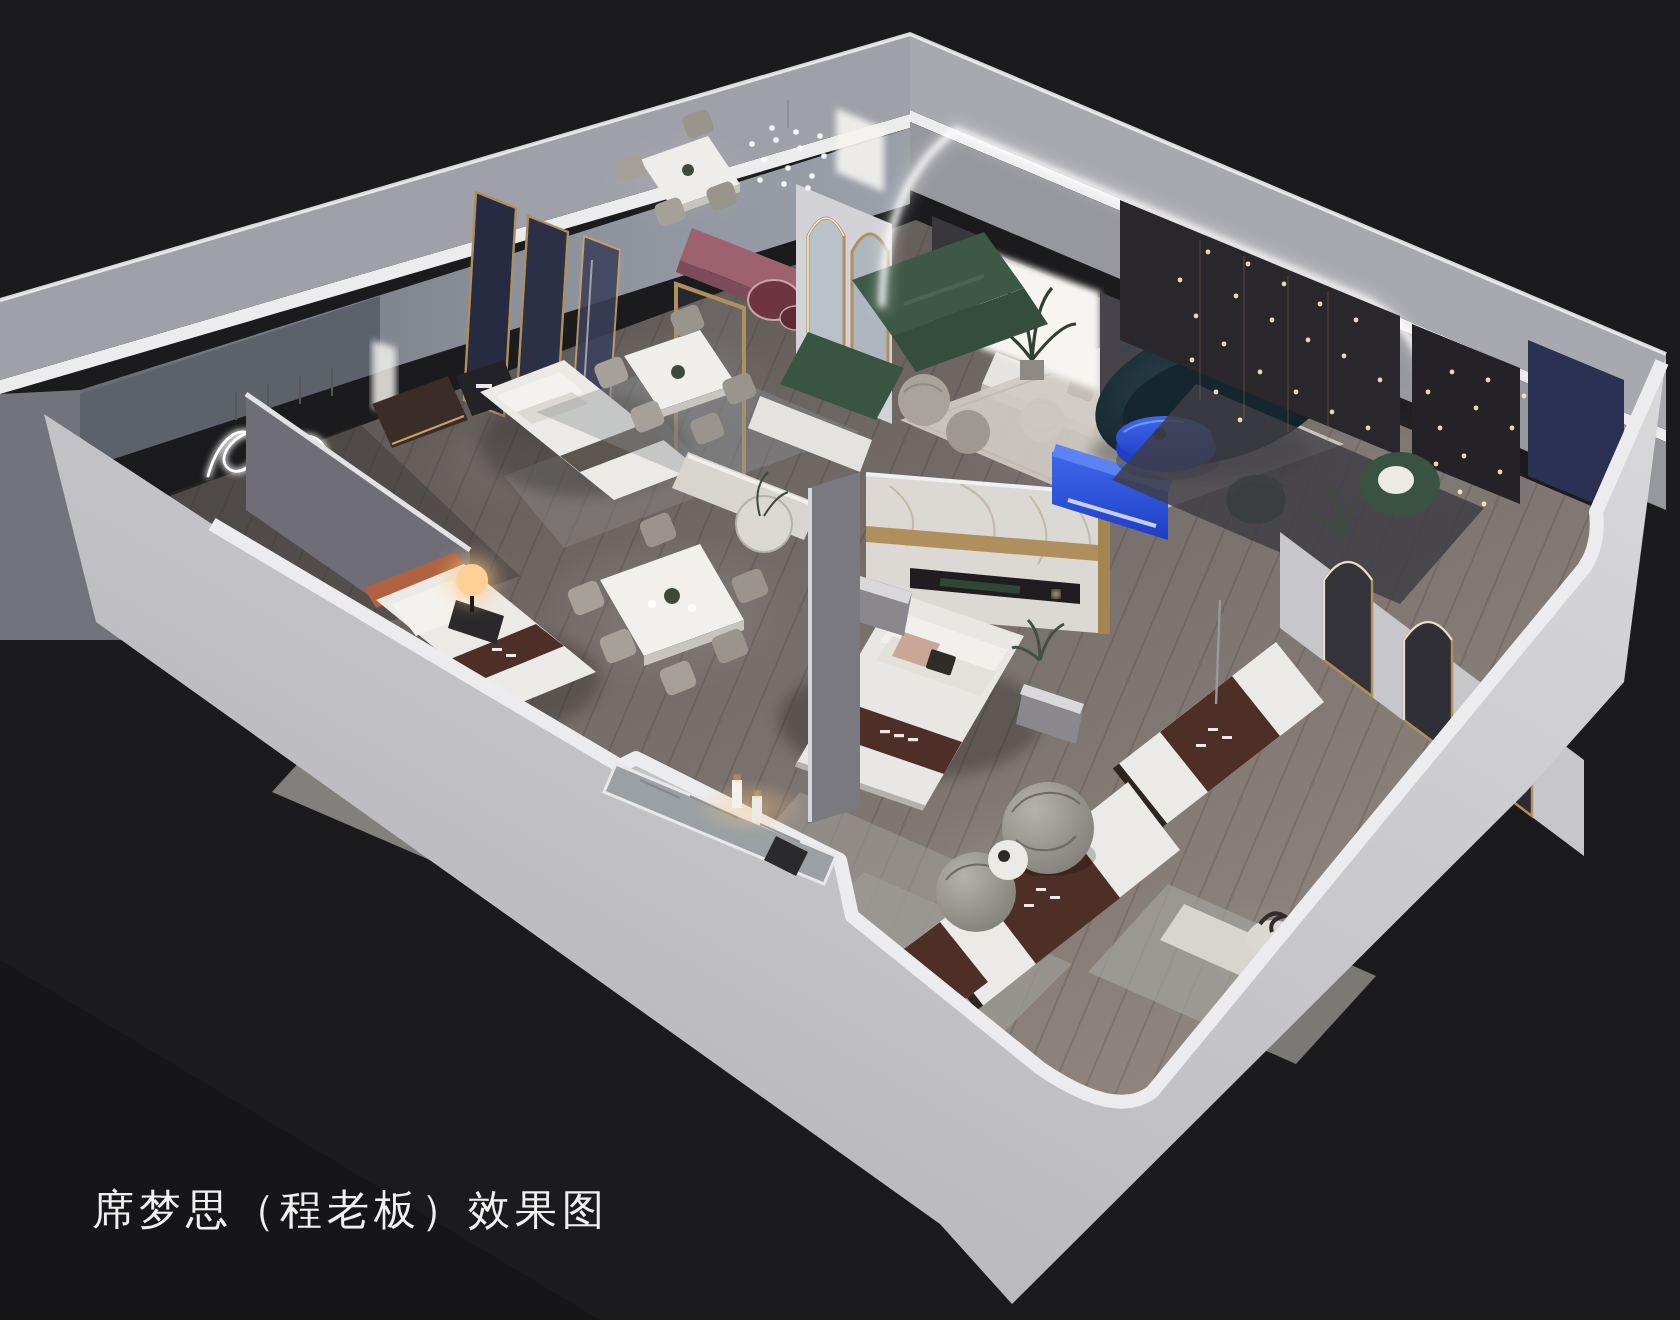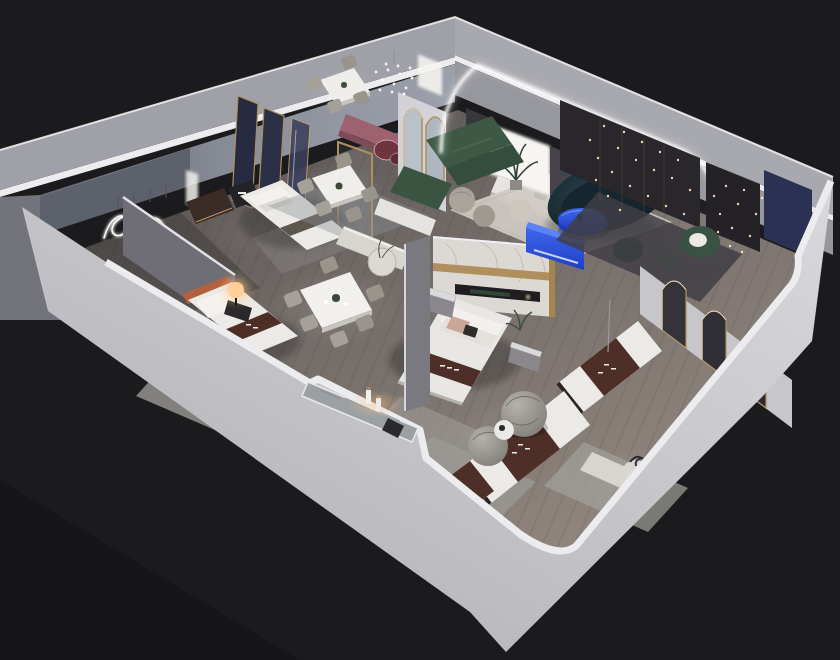--- a/index.html
+++ b/index.html
@@ -458,13 +458,14 @@
     <rect x="376" y="398" width="5" height="13" fill="#eceae6"></rect>
     <circle cx="368.5" cy="389" r="1.6" fill="#ffb763" filter="url(#fG)"></circle>
     <circle cx="378.5" cy="397" r="1.6" fill="#ffb763" filter="url(#fG)"></circle>
     <polygon points="388,418 404,426 398,438 382,430" fill="#2a2a2c"></polygon>
   </g>
 </g>
 
 <polygon points="0,660 0,480 300,660" fill="#000" opacity="0.15"></polygon>
 </svg>
 
+<div class="caption">席梦思（程老板）效果图</div>
 </div>
 
 </body></html>

